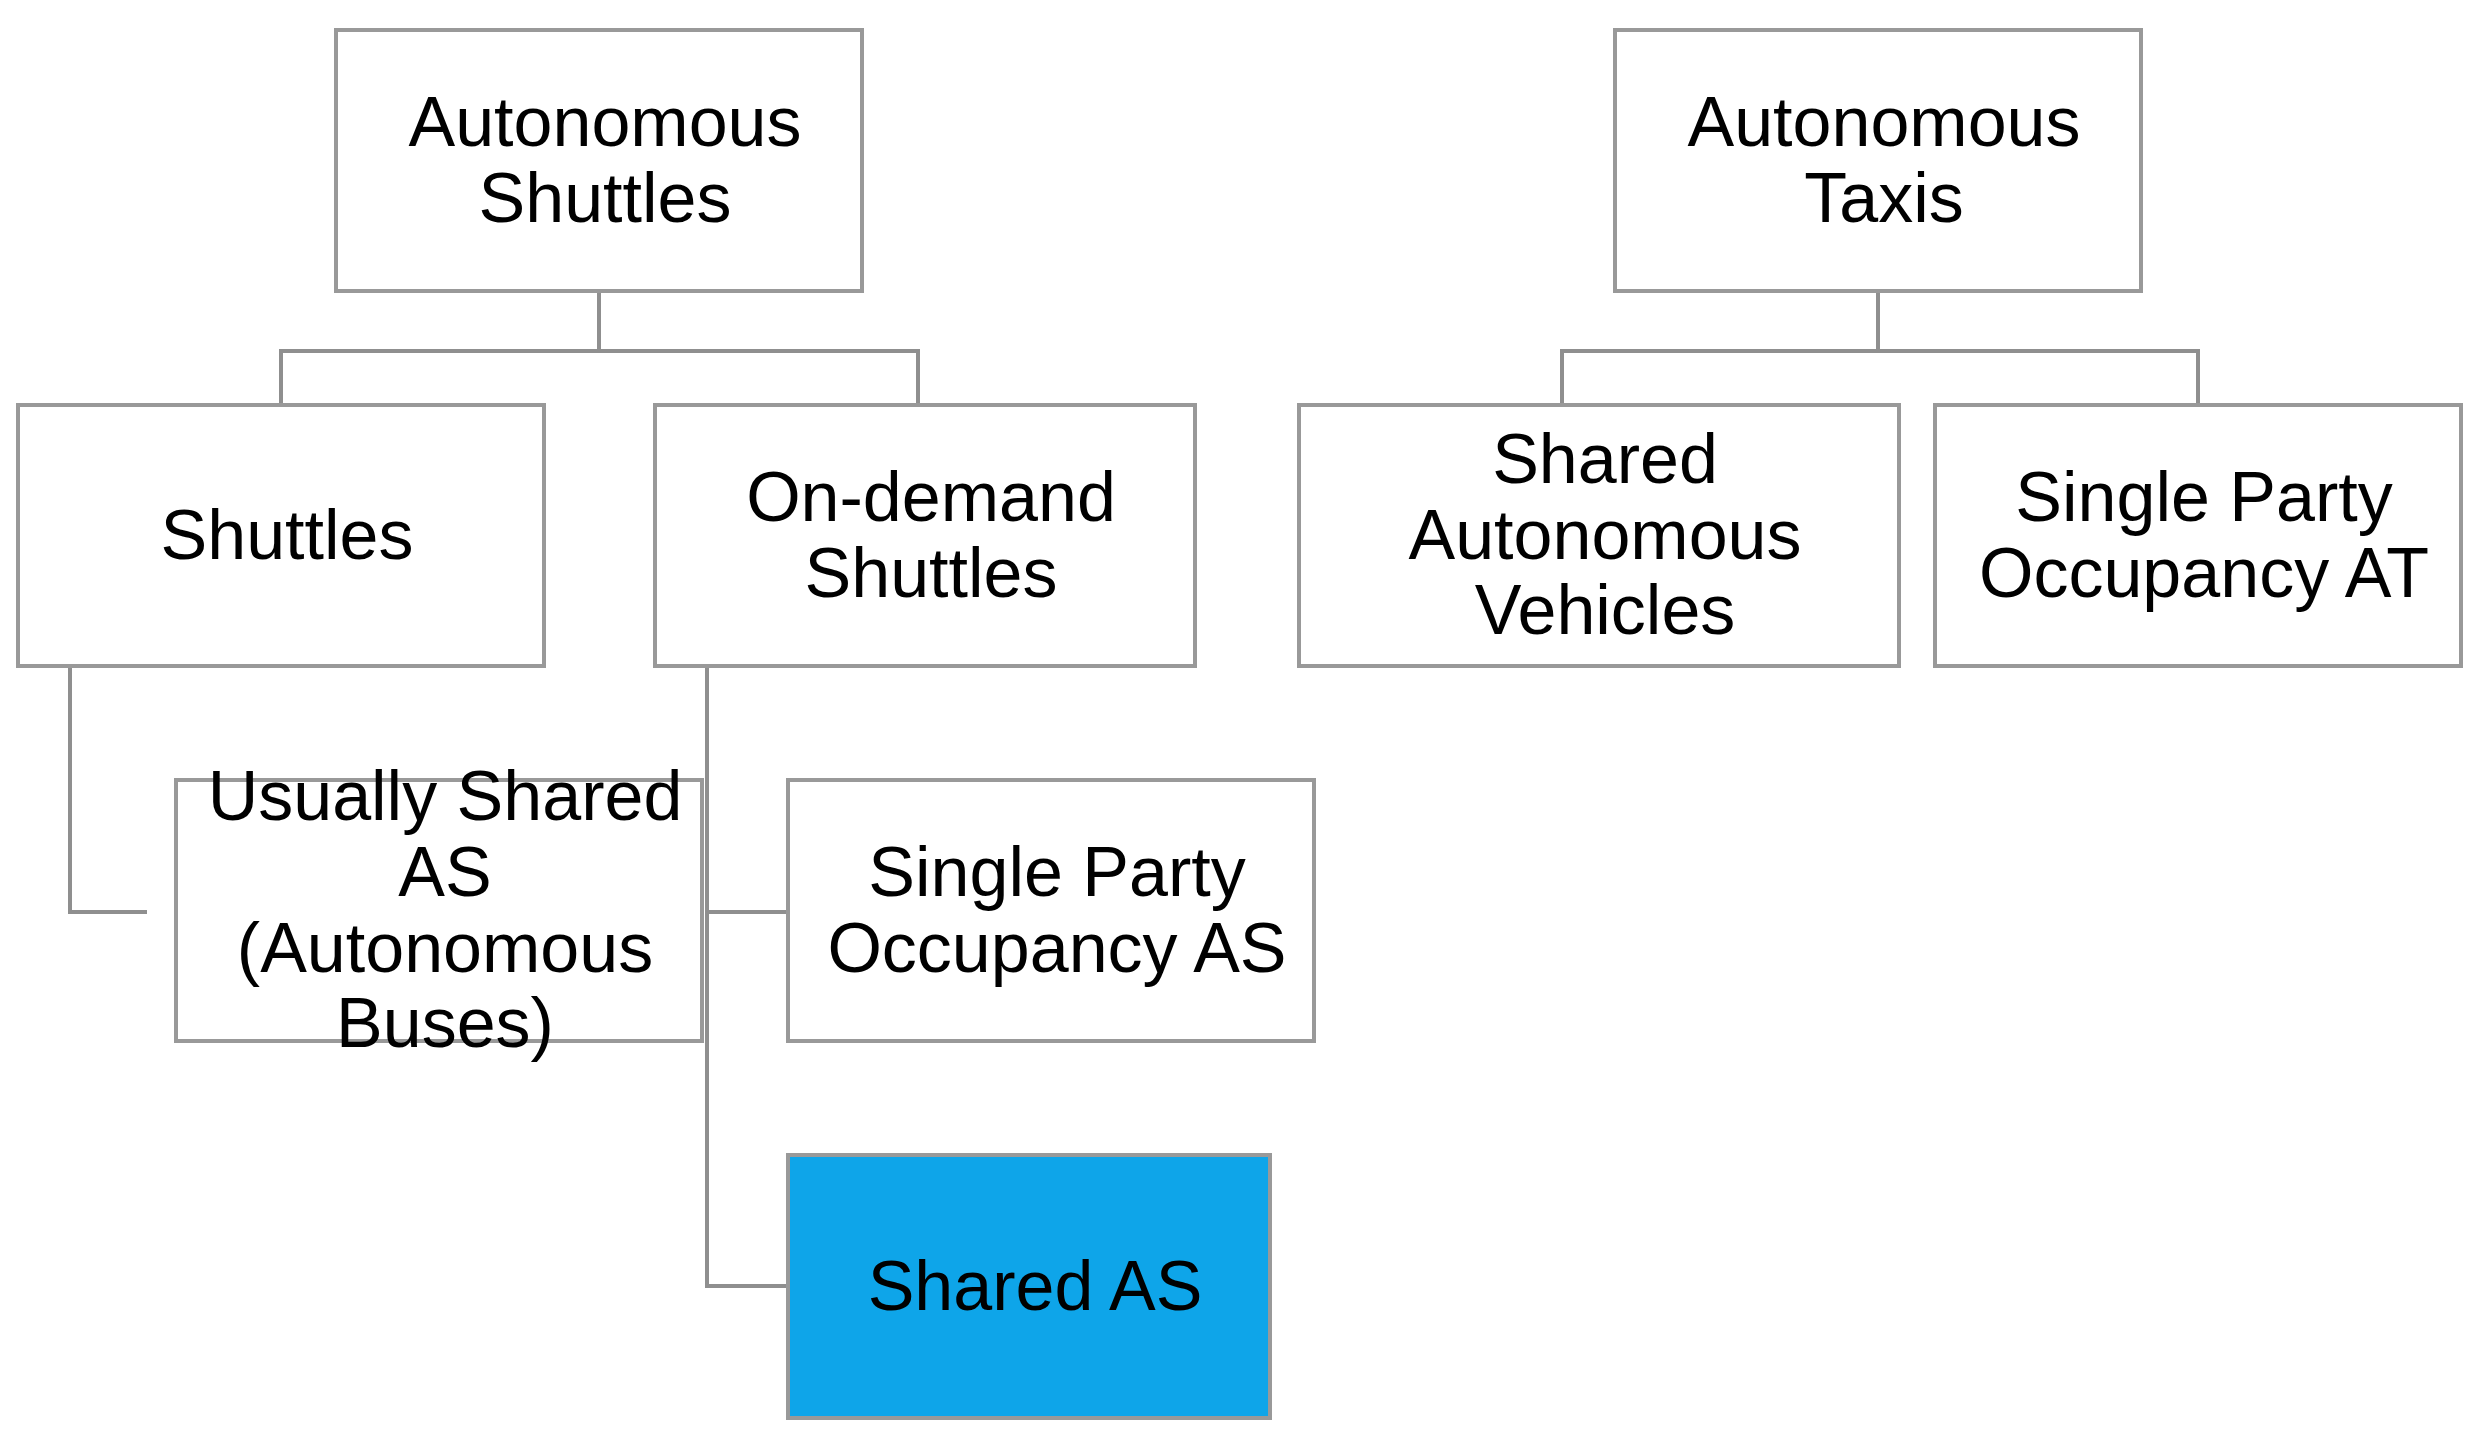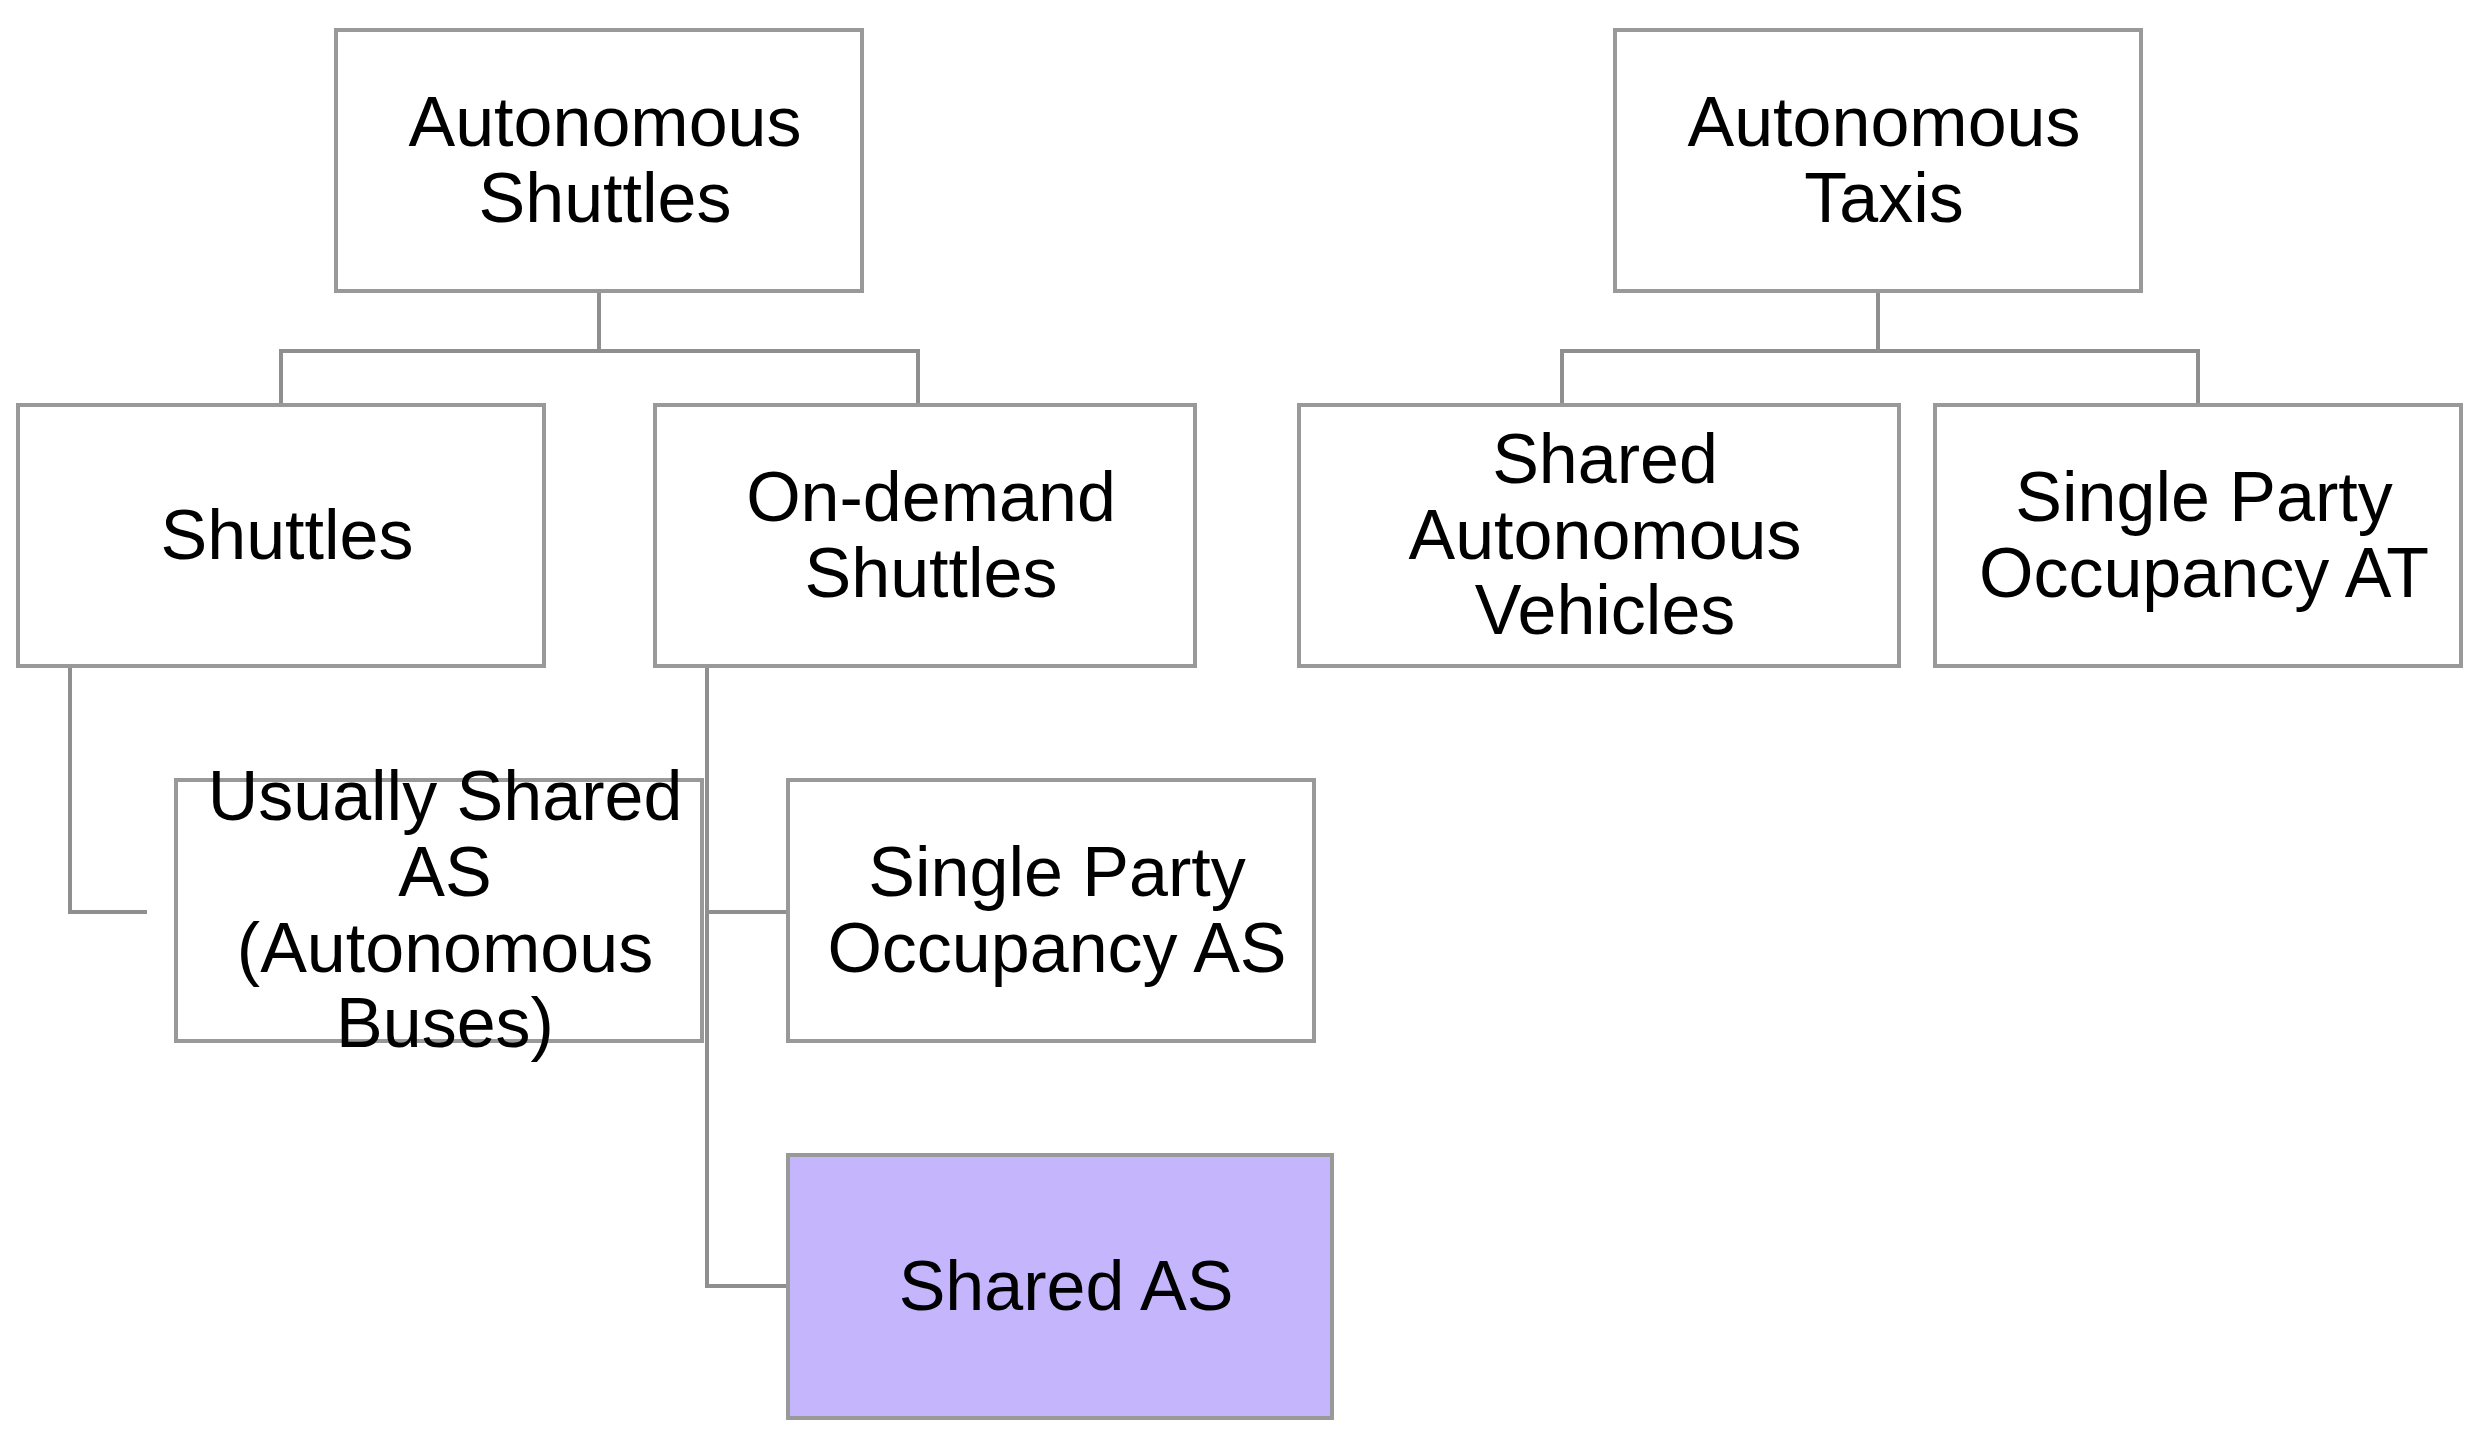--- a/index.html
+++ b/index.html
@@ -78,17 +78,17 @@
       </div>
       <div class="node" style="left: 147px; top: 778px; width: 530px; height: 265px; border-color: rgb(153, 153, 153); background: rgb(255, 255, 255); margin-left: 27px;">
         <span class="node-label" style="color: rgb(0, 0, 0);">Usually Shared
 AS (Autonomous
 Buses)</span>
       </div>
       <div class="node" style="left: 786px; top: 778px; width: 530px; height: 265px; border-color: rgb(153, 153, 153); background: rgb(255, 255, 255);">
         <span class="node-label" style="color: rgb(0, 0, 0);">Single Party
 Occupancy AS</span>
       </div>
-      <div class="node" style="left: 786px; top: 1153px; width: 548px; height: 267px; border-color: rgb(153, 153, 153); background: #c4b5fd;">
+      <div class="node" style="left: 786px; top: 1153px; width: 486px; height: 267px; border-color: rgb(153, 153, 153); background: #0ea5e9;">
         <span class="node-label" style="color: rgb(0, 0, 0);">Shared AS</span>
       </div>
     </div>
 </div>
 
 </body></html>

